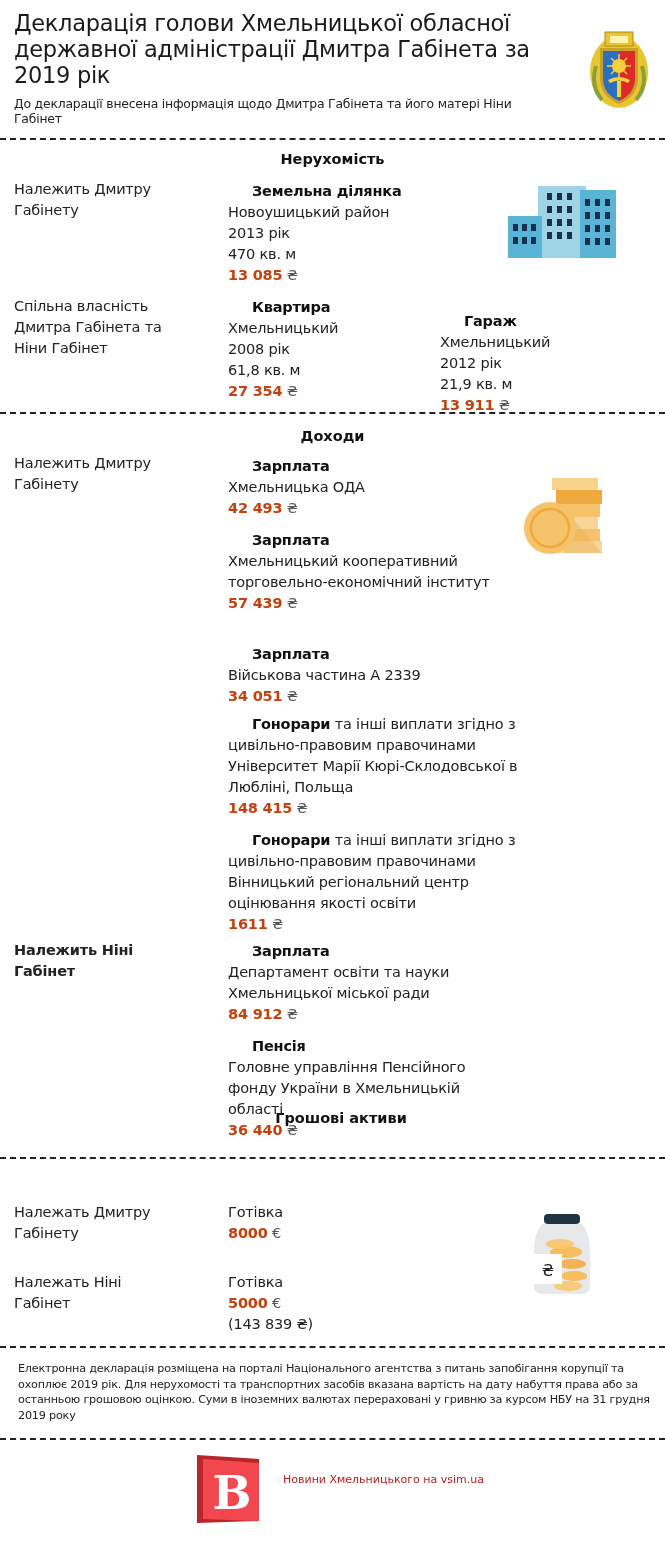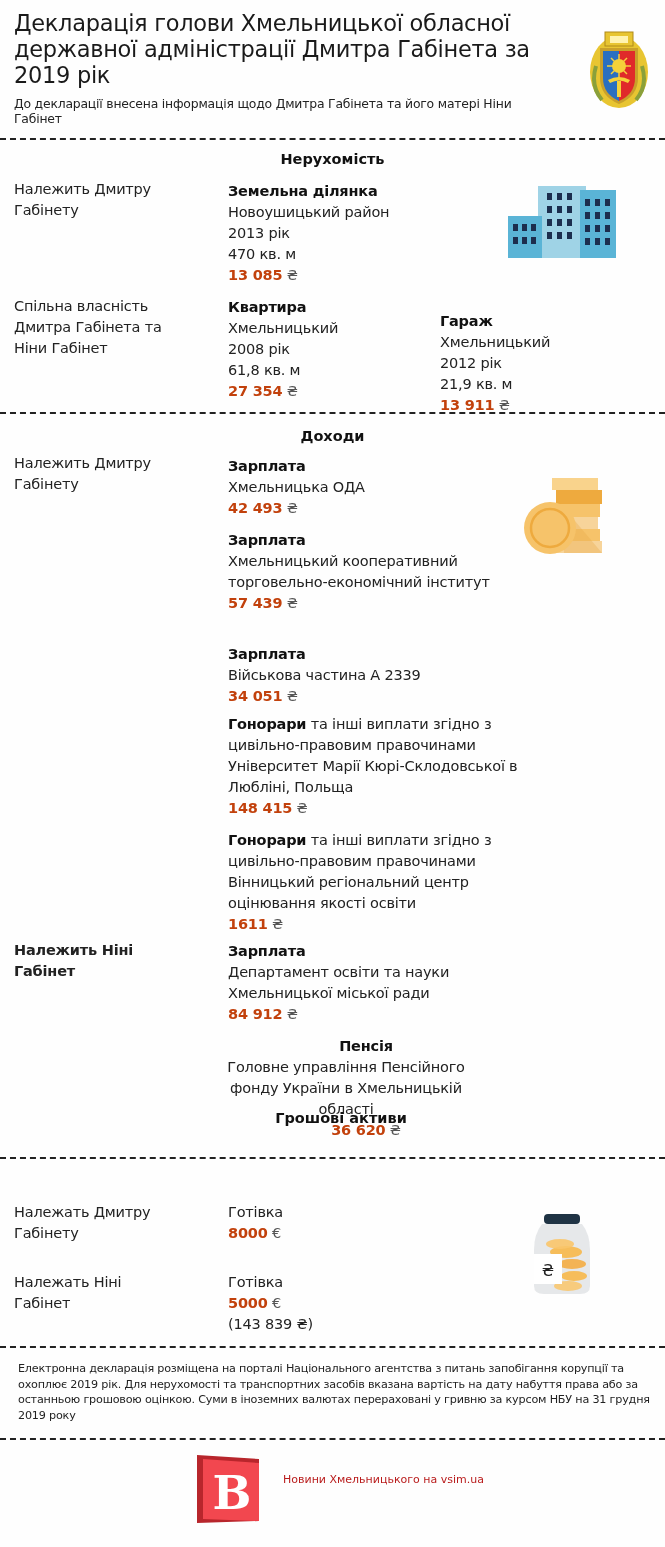--- a/index.html
+++ b/index.html
@@ -29,21 +29,21 @@
   }
   .owner {
     left: 14px; width: 190px;
     font-size: 14.5px; line-height: 21px; color: #222;
     letter-spacing: -0.2px;
   }
   .item {
     font-size: 14.5px; line-height: 21px; color: #222;
     letter-spacing: -0.2px;
   }
-  .item .head { font-weight: 700; color: #111; }
+  .item .head { font-weight: 700; color: #111; margin-left: 24px; }
   .item .val { font-weight: 700; color: #c2410c; }
   .item .cur { font-weight: 400; color: #555; }
   .note {
     left: 18px; top: 1361px; width: 640px;
     font-size: 11.2px; line-height: 15.5px; color: #222;
     letter-spacing: -0.2px;
   }
   .brand-text {
     left: 283px; top: 1470px; width: 300px;
     font-size: 11px; line-height: 20px; color: #b91c1c;
@@ -199,24 +199,24 @@
 </div>
 
 <div class="abs owner" style="top:940px; width:140px;font-weight:bold;">Належить Ніні Габінет</div>
 
 <div class="abs item" style="left:228px; top:941px; width:300px;">
   <div class="head">Зарплата</div>
   <div style="width:270px;">Департамент освіти та науки Хмельницької міської ради</div>
   <div><span class="val">84 912</span> <span class="cur">₴</span></div>
 </div>
 
-<div class="abs item" style="left:216px; top:1036px; width:300px;text-align:center;">
+<div class="abs item" style="left:228px; top:1036px; width:300px;">
   <div class="head">Пенсія</div>
   <div style="width:260px;">Головне управління Пенсійного фонду України в Хмельницькій області</div>
-  <div><span class="val">36 620</span> <span class="cur">₴</span></div>
+  <div><span class="val">36 440</span> <span class="cur">₴</span></div>
 </div>
 
 <div class="abs dash" style="top:1157px;"></div>
 
 <div class="abs section-title" style="top:1110px;padding-left:17px;">Грошові активи</div>
 
 <div class="abs owner" style="top:1202px; width:175px;">Належать Дмитру Габінету</div>
 <div class="abs item" style="left:228px; top:1202px; width:200px;">
   <div>Готівка</div>
   <div><span class="val">8000</span> <span class="cur">€</span></div>

